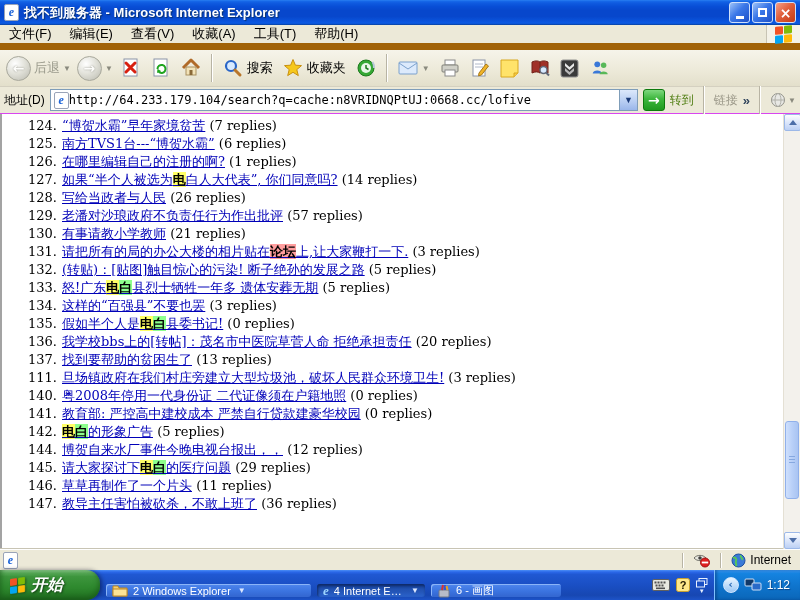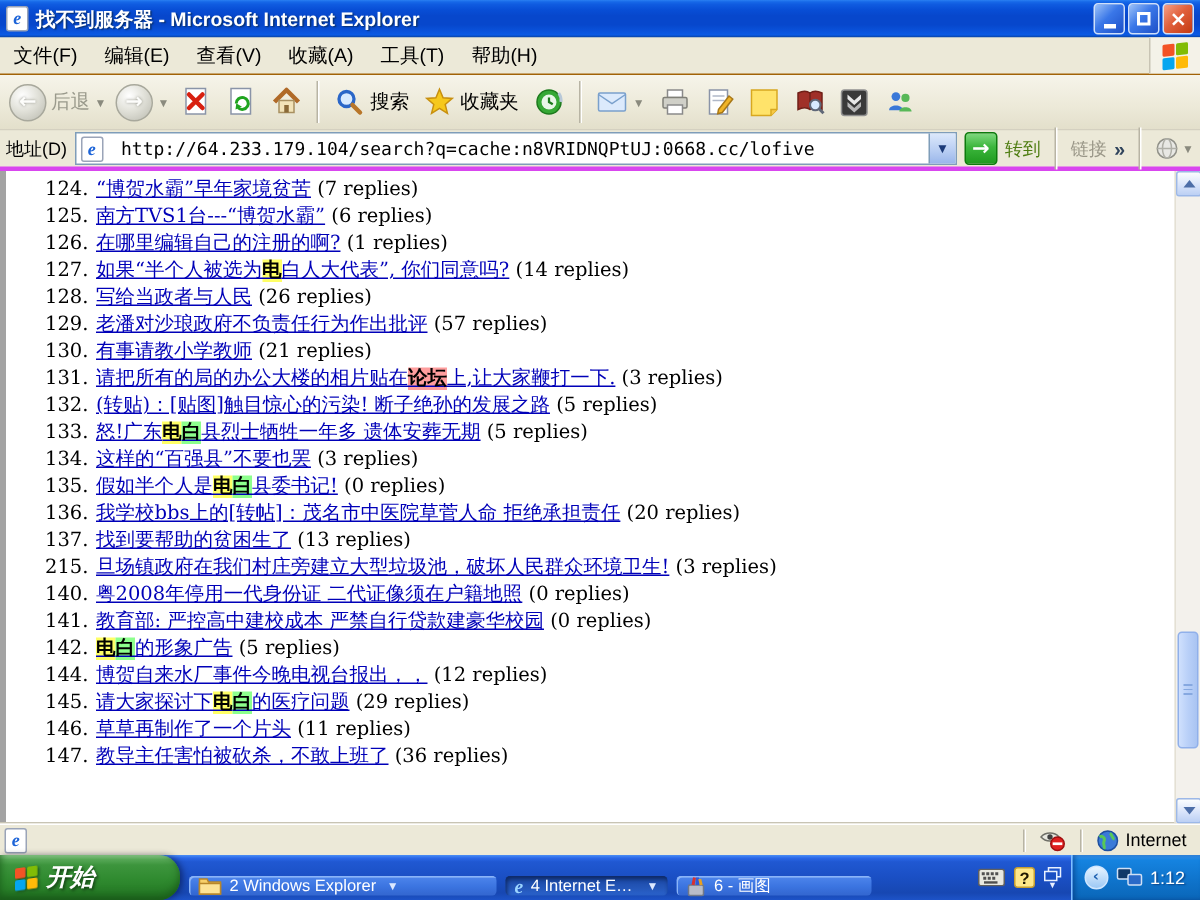--- a/index.html
+++ b/index.html
@@ -15,21 +15,21 @@
   .title-text { color:#fff; font-weight:bold; font-size:13px; text-shadow:1px 1px 1px #08306e; white-space:nowrap; }
   .win-controls { display:flex; gap:2px; }
   .wbtn { width:21px; height:21px; border:1px solid #cfe0fa; border-radius:3px; display:flex; align-items:center; justify-content:center; }
   .wbtn.blue { background:linear-gradient(135deg,#9cc2f8 0%,#3a77e8 45%,#1d50c8 100%); }
   .wbtn.red  { background:linear-gradient(135deg,#f5a088 0%,#e1603c 45%,#c43a12 100%); }
   .min-glyph { width:8px; height:3px; background:#fff; margin-top:9px; }
   .restore-glyph { width:9px; height:9px; border:2px solid #fff; position:relative; background:transparent; }
   .close-glyph { color:#fff; font:bold 14px/14px "DejaVu Sans", sans-serif; }
 
   
-  .menubar { height:25px; background:#ece9d8; border-bottom:1px solid #a16207; display:flex; align-items:center; }
+  .menubar { height:25px; background:#ece9d8; border-bottom:7px solid #a16207; display:flex; align-items:center; }
   .menu-item { font-size:13px; color:#000; padding:3px 9px; white-space:nowrap; }
   .menubar-spacer { flex:1; }
   .menubar-right { display:flex; align-items:center; border-left:1px solid #c8c4b4; align-self:stretch; padding:2px 8px; background:#f4f2e8; }
   .flag { display:grid; grid-template-columns:8px 8px; grid-template-rows:8px 8px; gap:1px; transform:skewY(-6deg); }
   .flag i { border-radius:1px; }
   .flag .r{background:#f35325} .flag .g{background:#81bc06} .flag .b{background:#05a6f0} .flag .y{background:#ffba08}
 
   
   .toolbar { height:37px; background:linear-gradient(180deg,#f6f4ea 0%,#ece9d8 60%,#e3dfcb 100%);
     border-bottom:1px solid #d4d0c0; display:flex; align-items:center; padding:0 4px; gap:2px; }
@@ -39,37 +39,37 @@
     border:1px solid #a8a89c; display:flex; align-items:center; justify-content:center;
     color:#fdfdfb; font:bold 14px/14px "DejaVu Sans", sans-serif; text-shadow:0 0 2px #909086; }
   .nav-group { display:flex; align-items:center; gap:3px; padding:0 2px; }
   .nav-label { font-size:13px; color:#9a9a8c; }
   .dd { font-size:8px; color:#8a8a7e; }
   .tool-btn { display:flex; align-items:center; gap:4px; padding:2px 4px; border-radius:2px; }
   .tool-label { font-size:13px; color:#000; white-space:nowrap; }
   .icon16 { width:20px; height:20px; display:flex; align-items:center; justify-content:center; }
 
   
-  .addressbar { height:27px; background:#ece9d8; border-bottom:3px solid #d946ef; display:flex; align-items:center; padding:0 4px; gap:5px; }
+  .addressbar { height:27px; background:#ece9d8; border-bottom:1px solid #d946ef; display:flex; align-items:center; padding:0 4px; gap:5px; }
   .addr-label { font-size:12px; color:#000; white-space:nowrap; }
   .addr-input { flex:1; height:22px; background:#fff; border:1px solid #7f9db9; display:flex; align-items:center; padding-left:3px; min-width:0; }
   .addr-icon { flex:0 0 auto; }
-  .addr-url { flex:1; font:12px "DejaVu Sans Mono", monospace; color:#000; white-space:nowrap; overflow:hidden; margin-left:12px; }
+  .addr-url { flex:1; font:12px "DejaVu Sans Mono", monospace; color:#000; white-space:nowrap; overflow:hidden; margin-left:0; }
   .addr-drop { width:18px; height:20px; background:linear-gradient(180deg,#dce8fb 0%,#b6ccf2 60%,#9ab6ea 100%);
     border-left:1px solid #7f9db9; display:flex; align-items:center; justify-content:center; color:#1b3a78; font-size:9px; flex:0 0 auto; }
   .go-btn { width:22px; height:22px; border-radius:3px; border:1px solid #0d7a0d;
     background:linear-gradient(180deg,#7ed87e 0%,#3cb63c 45%,#1f9a1f 100%);
     color:#fff; font:bold 14px/20px "DejaVu Sans", sans-serif; text-align:center; }
   .go-label { font-size:12px; color:#4d7c0f; }
   .links-label { font-size:12px; color:#9a9788; }
   .links-chevron { font-size:13px; color:#30445c; font-weight:bold; }
   .globe-btn { display:flex; align-items:center; gap:2px; }
 
   
-  .content { flex:1; display:flex; background:#fff; border-left:4px solid #a3a3a3; overflow:hidden; }
+  .content { flex:1; display:flex; background:#fff; border-left:2px solid #a3a3a3; overflow:hidden; }
   .list { flex:1; padding:3px 0 0 26px; overflow:hidden; }
   .row { height:18px; white-space:nowrap; overflow:hidden; font-family:"DejaVu Serif","Liberation Serif",serif; font-size:13px; }
   .num { color:#000; display:inline-block; min-width:34px; }
   .tlink { color:var(--link, #0000b8); text-decoration:underline; cursor:pointer; }
   .tlink .hl { color:#000; font-weight:bold; }
   .replies { color:#000; }
 
   
   .scrollbar { width:17px; background:#f3f1ec; position:relative; flex:0 0 auto; border-left:1px solid #e4e0d4; }
   .sb-btn { position:absolute; left:0; width:17px; height:17px; border:1px solid #9cb8e8; border-radius:2px;
@@ -85,21 +85,21 @@
   
   .statusbar { height:21px; background:#ece9d8; border-top:1px solid #fff; box-shadow:0 -1px 0 #c8c4b4;
     display:flex; align-items:center; padding:0 3px; font-size:12px; }
   .status-left { flex:1; display:flex; align-items:center; gap:4px; }
   .ssep { width:0; height:15px; border-left:1px solid #b8b4a4; border-right:1px solid #fff; margin:0 3px; }
   .status-pane { display:flex; align-items:center; gap:4px; padding:0 6px; }
 
   
   .taskbar { height:30px; display:flex; align-items:stretch;
     background:linear-gradient(180deg,#4b8ef5 0%,#2a67e8 7%,#2058d2 15%,#1a4fc4 50%,#1747b2 84%,#1d53c8 100%); }
-  .start-btn { width:120px; display:flex; align-items:center; gap:6px; padding-left:10px;
+  .start-btn { width:100px; display:flex; align-items:center; gap:6px; padding-left:10px;
     background:linear-gradient(180deg,#8cc98c 0%,#57a857 10%,#3d953d 22%,#2f8a2f 55%,#257a25 90%,#1d661d 100%);
     border-radius:0 14px 14px 0; box-shadow:inset 0 -3px 6px #1a5c1a, 2px 0 4px rgba(0,0,30,.45); }
   .start-label { color:#fff; font:bold italic 16px "Liberation Sans", sans-serif; text-shadow:1px 1px 2px #143f14; }
   .sflag { display:grid; grid-template-columns:7px 7px; grid-template-rows:7px 7px; gap:1px; transform:skewY(-8deg); filter:drop-shadow(1px 1px 1px #1c521c); }
   .sflag i { border-radius:1px; }
   .task-btn { margin:14px 0 3px 6px; padding:0 6px; min-width:0; display:flex; align-items:center; gap:5px; border-radius:3px;
     background:linear-gradient(180deg,#7aa8f5 0%,#4a82ea 12%,#3b74e0 55%,#3468d2 92%);
     box-shadow:inset 1px 1px 0 #8ab4f8; color:#fff; font-size:11px; white-space:nowrap; }
   .task-btn.active { background:linear-gradient(180deg,#16398c 0%,#1c4aa8 15%,#2456b8 60%,#2a62cc 100%);
     box-shadow:inset 1px 2px 3px #0e2a66; }
@@ -321,21 +321,21 @@
         <div class="row"><span class="num">128. </span><a class="tlink"><span>写给当政者与人民</span></a><span class="replies"> (26 replies)</span></div>
         <div class="row"><span class="num">129. </span><a class="tlink"><span>老潘对沙琅政府不负责任行为作出批评</span></a><span class="replies"> (57 replies)</span></div>
         <div class="row"><span class="num">130. </span><a class="tlink"><span>有事请教小学教师</span></a><span class="replies"> (21 replies)</span></div>
         <div class="row"><span class="num">131. </span><a class="tlink"><span>请把所有的局的办公大楼的相片贴在</span><span class="hl" style="background: rgb(255, 158, 158);">论坛</span><span>上,让大家鞭打一下.</span></a><span class="replies"> (3 replies)</span></div>
         <div class="row"><span class="num">132. </span><a class="tlink"><span>(转贴)：[贴图]触目惊心的污染! 断子绝孙的发展之路</span></a><span class="replies"> (5 replies)</span></div>
         <div class="row"><span class="num">133. </span><a class="tlink"><span>怒!广东</span><span class="hl" style="background: rgb(255, 255, 102);">电</span><span class="hl" style="background: rgb(141, 255, 141);">白</span><span>县烈士牺牲一年多 遗体安葬无期</span></a><span class="replies"> (5 replies)</span></div>
         <div class="row"><span class="num">134. </span><a class="tlink"><span>这样的“百强县”不要也罢</span></a><span class="replies"> (3 replies)</span></div>
         <div class="row"><span class="num">135. </span><a class="tlink"><span>假如半个人是</span><span class="hl" style="background: rgb(255, 255, 102);">电</span><span class="hl" style="background: rgb(141, 255, 141);">白</span><span>县委书记!</span></a><span class="replies"> (0 replies)</span></div>
         <div class="row"><span class="num">136. </span><a class="tlink"><span>我学校bbs上的[转帖]：茂名市中医院草菅人命 拒绝承担责任</span></a><span class="replies"> (20 replies)</span></div>
         <div class="row"><span class="num">137. </span><a class="tlink"><span>找到要帮助的贫困生了</span></a><span class="replies"> (13 replies)</span></div>
-        <div class="row"><span class="num">215. </span><a class="tlink"><span>旦场镇政府在我们村庄旁建立大型垃圾池，破坏人民群众环境卫生!</span></a><span class="replies"> (3 replies)</span></div>
+        <div class="row"><span class="num">111. </span><a class="tlink"><span>旦场镇政府在我们村庄旁建立大型垃圾池，破坏人民群众环境卫生!</span></a><span class="replies"> (3 replies)</span></div>
         <div class="row"><span class="num">140. </span><a class="tlink"><span>粤2008年停用一代身份证 二代证像须在户籍地照</span></a><span class="replies"> (0 replies)</span></div>
         <div class="row"><span class="num">141. </span><a class="tlink"><span>教育部: 严控高中建校成本 严禁自行贷款建豪华校园</span></a><span class="replies"> (0 replies)</span></div>
         <div class="row"><span class="num">142. </span><a class="tlink"><span class="hl" style="background: rgb(255, 255, 102);">电</span><span class="hl" style="background: rgb(141, 255, 141);">白</span><span>的形象广告</span></a><span class="replies"> (5 replies)</span></div>
         <div class="row"><span class="num">144. </span><a class="tlink"><span>博贺自来水厂事件今晚电视台报出，，</span></a><span class="replies"> (12 replies)</span></div>
         <div class="row"><span class="num">145. </span><a class="tlink"><span>请大家探讨下</span><span class="hl" style="background: rgb(255, 255, 102);">电</span><span class="hl" style="background: rgb(141, 255, 141);">白</span><span>的医疗问题</span></a><span class="replies"> (29 replies)</span></div>
         <div class="row"><span class="num">146. </span><a class="tlink"><span>草草再制作了一个片头</span></a><span class="replies"> (11 replies)</span></div>
         <div class="row"><span class="num">147. </span><a class="tlink"><span>教导主任害怕被砍杀，不敢上班了</span></a><span class="replies"> (36 replies)</span></div>
       </div>
     <div class="scrollbar">
       <div class="sb-btn sb-up">

